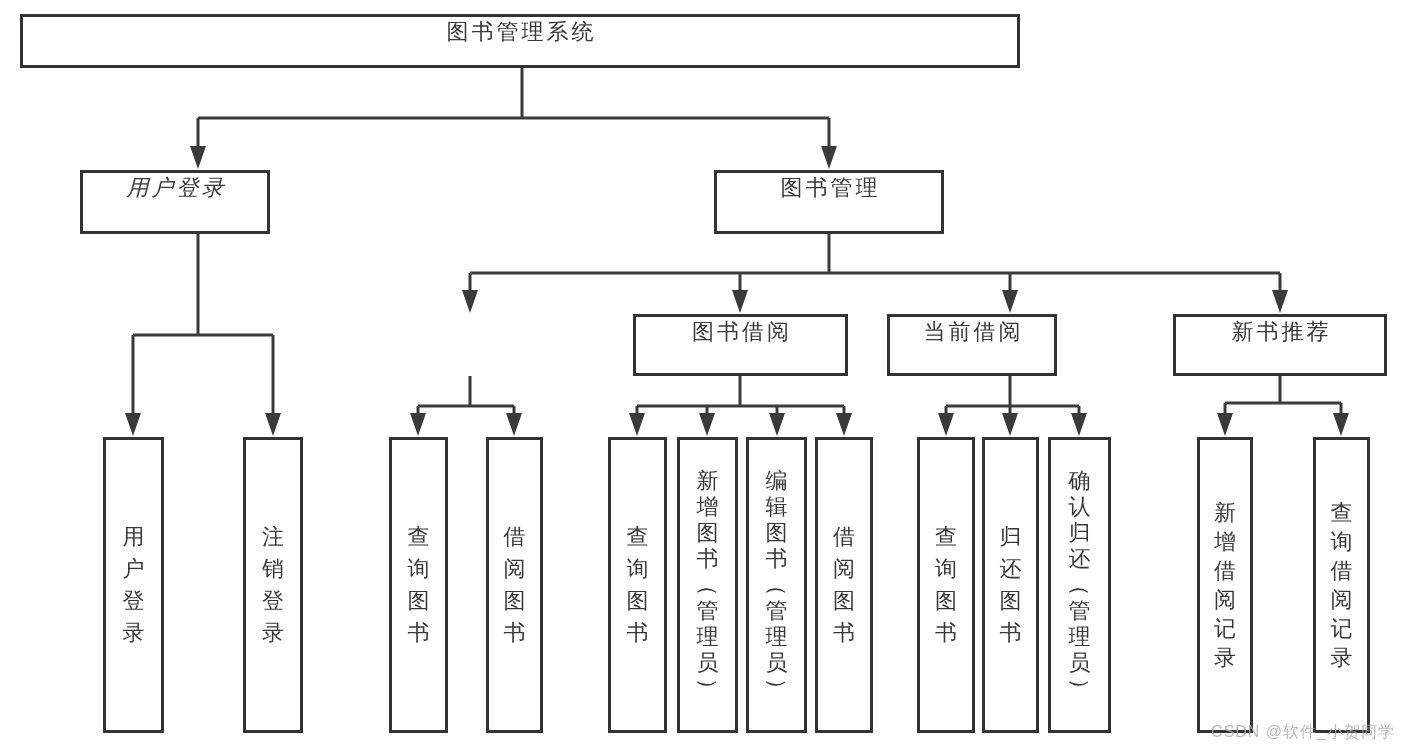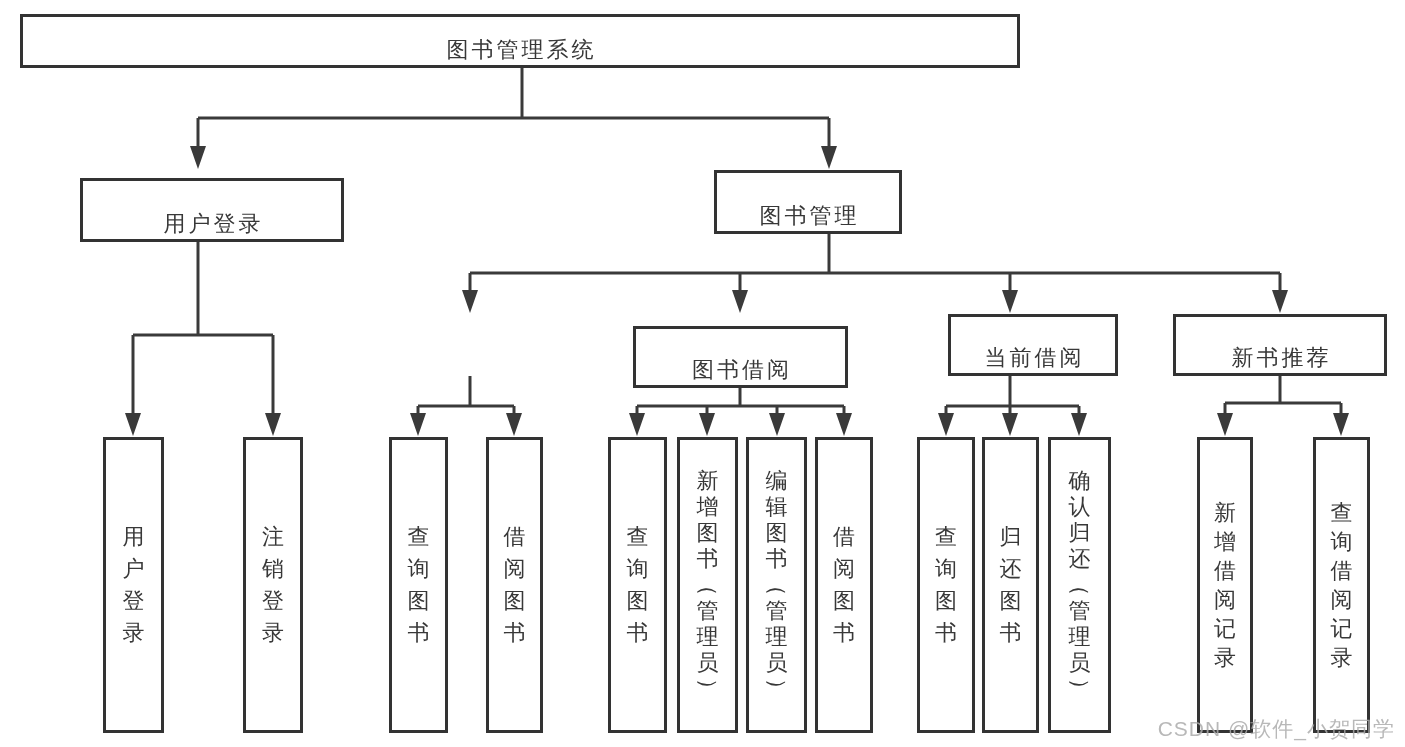--- a/index.html
+++ b/index.html
@@ -29,21 +29,21 @@
   .arrowhead {
     fill: #3a3a3a;
     stroke: none;
   }
   .node {
     position: absolute;
     box-sizing: border-box;
     background: #ffffff;
     border: 3px solid #333333;
     display: flex;
-    align-items: flex-end;
+    align-items: flex-start;
     justify-content: center;
     z-index: 2;
   }
   .hlabel {
     font-size: 22px;
     letter-spacing: 3px;
     padding-left: 3px;
     color: #383838;
     white-space: nowrap;
   }
@@ -59,21 +59,21 @@
   }
   .gap-s { gap: 10px; }
   .gap-m { gap: 7px; }
   .gap-l { gap: 4px; }
   .vchar { display: block; line-height: 1; }
   .vchar.rot { transform: rotate(90deg); }
   .watermark {
     position: absolute;
     right: 10px;
     bottom: 4px;
-    font-size: 21px;
+    font-size: 16px;
     letter-spacing: 1px;
     color: rgba(172, 172, 172, 0.85);
     z-index: 3;
     white-space: nowrap;
   }
 </style>
 </head>
 <body>
 
 <div class="canvas">
@@ -151,31 +151,31 @@
       <path class="edge" d="M1341 403 V421"></path>
       <polygon class="arrowhead" points="1225,436 1217,413 1233,413"></polygon>
       <polygon class="arrowhead" points="1341,436 1333,413 1349,413"></polygon>
     </g>
   </svg>
 
   <div class="node" style="left:20px; top:14px; width:1000px; height:54px;">
     <span class="hlabel">图书管理系统</span>
   </div>
 
-  <div class="node" style="left:80px; top:178px; width:264px; height:64px;">
+  <div class="node" style="left:80px; top:170px; width:190px; height:64px;font-style:italic;">
     <span class="hlabel">用户登录</span>
   </div>
-  <div class="node" style="left:714px; top:170px; width:188px; height:64px;">
+  <div class="node" style="left:714px; top:170px; width:230px; height:64px;">
     <span class="hlabel">图书管理</span>
   </div>
 
-  <div class="node" style="left:633px; top:326px; width:215px; height:62px;">
+  <div class="node" style="left:633px; top:314px; width:215px; height:62px;">
     <span class="hlabel">图书借阅</span>
   </div>
-  <div class="node" style="left:948px; top:314px; width:170px; height:62px;">
+  <div class="node" style="left:887px; top:314px; width:170px; height:62px;">
     <span class="hlabel">当前借阅</span>
   </div>
   <div class="node" style="left:1173px; top:314px; width:214px; height:62px;">
     <span class="hlabel">新书推荐</span>
   </div>
 
   <div class="node" style="left:103px; top:437px; width:61px; height:296px;">
     <span class="vtext gap-s">
         <span class="vchar">用</span>
         <span class="vchar">户</span>

